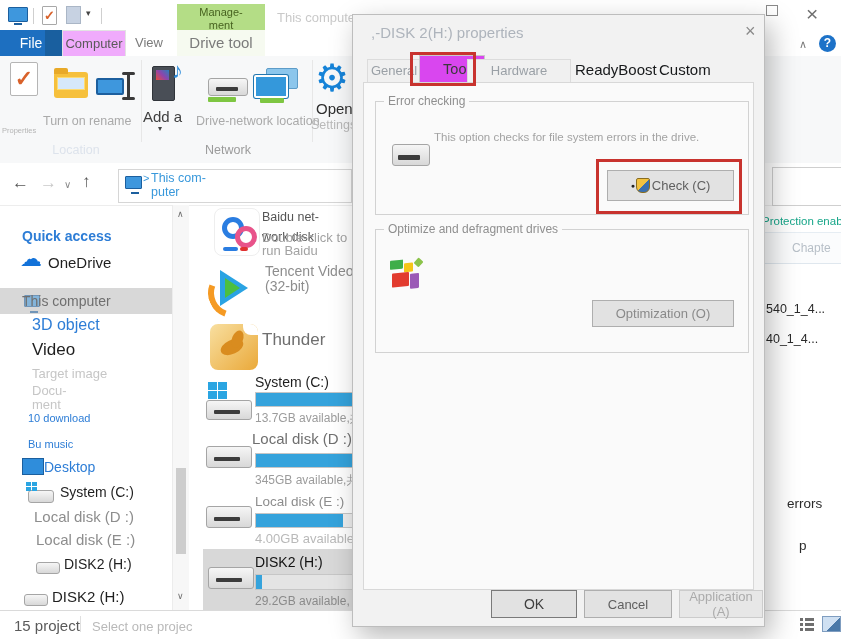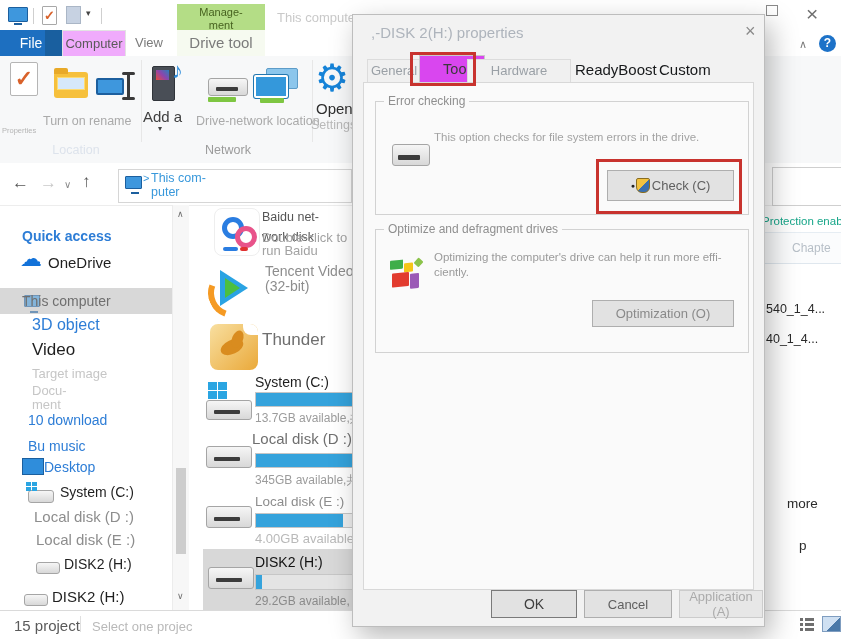--- a/index.html
+++ b/index.html
@@ -31,21 +31,21 @@
   .drive-body{background:linear-gradient(#f6f6f6,#d8d8d8);border:1px solid #a5a5a5;border-radius:3px;}
   .drive-slot{position:absolute;background:#3c3c3c;border-radius:1px;}
   .green-strip{position:absolute;background:#7ec642;border-radius:1px;}
   .mon-back{width:30px;height:19px;background:#8cc6ec;border:1px solid #5d9cc8;border-radius:2px;}
   .mon-front{width:30px;height:19px;background:#3498db;border:2px solid #fff;border-radius:2px;box-shadow:0 0 0 1px #2277b0;}
   
   .navbar{background:#fff;border-bottom:1px solid #ededed;}
   .nav-glyph{font-size:17px;color:#565656;}
   .addr-box{border:1px solid #d6d6d6;background:#fff;}
   
-  .sb{font-size:14px;color:#2d7dd6;}
+  .sb{font-size:11px;color:#2d7dd6;}
   .sb-dark{color:#1f1f1f;}
   .sb-faint{color:#c6c6c6;}
   .sb-gray{color:#8d8d8d;}
   .sel-row{background:#d8d8d8;}
   .scroll{background:#f7f7f7;border-left:1px solid #ececec;color:#6f6f6f;}
   .thumb{background:#cdcdcd;}
   
   .app-ico{border-radius:8px;}
   .bar{background:#efefef;border:1px solid #c6c6c6;}
   .bar i{display:block;height:100%;background:#35a3dc;}
@@ -272,21 +272,21 @@
     <span class="ab info nw" style="left:52px;top:44px;color:#8a8a8a;">29.2GB available, 共</span>
   </div>
 
   <div class="ab" style="left:772px;top:167px;width:69px;height:37px;background:#fff;border:1px solid #cfcfcf;"></div>
   <div class="ab teal nw" style="left:762px;top:215px;font-size:11.5px;">Protection enable</div>
   <div class="ab" style="left:764px;top:232px;width:77px;height:30px;background:#fbfcfd;border-top:1px solid #e6edf3;border-bottom:1px solid #dfe7ee;">
     <span class="ab nw" style="left:28px;top:8px;font-size:12px;color:#b7bfc7;">Chapte</span>
   </div>
   <div class="ab nw" style="left:766px;top:302px;font-size:12.5px;color:#2b2b2b;">540_1_4...</div>
   <div class="ab nw" style="left:766px;top:332px;font-size:12.5px;color:#2b2b2b;">40_1_4...</div>
-  <div class="ab nw" style="left:787px;top:496px;font-size:13.5px;color:#2b2b2b;">more</div>
+  <div class="ab nw" style="left:787px;top:496px;font-size:13.5px;color:#2b2b2b;">errors</div>
   <div class="ab nw" style="left:799px;top:538px;font-size:13.5px;color:#2b2b2b;">p</div>
 
   <div class="ab statusbar" style="left:0;top:610px;width:841px;height:29px;border-bottom:2px solid #9a9a9a;">
     <span class="ab nw" style="left:14px;top:6px;font-size:15px;color:#5a5a5a;">15 project</span>
     <span class="ab" style="left:80px;top:5px;width:1px;height:16px;background:#e0e0e0;"></span>
     <span class="ab nw" style="left:92px;top:8px;font-size:13px;color:#b9b9b9;">Select one projec</span>
     <span class="ab" style="left:800px;top:6px;width:14px;height:15px;">
       <span class="ab" style="left:0;top:1px;width:3px;height:3px;background:#6f6f6f;"></span>
         <span class="ab" style="left:5px;top:1px;width:9px;height:3px;background:#6f6f6f;"></span>
       <span class="ab" style="left:0;top:6px;width:3px;height:3px;background:#6f6f6f;"></span>
@@ -327,21 +327,20 @@
 
     <div class="ab fset" style="left:22px;top:214px;width:372px;height:122px;">
       <span class="legend">Optimize and defragment drives</span>
       <span class="ab defrag" style="left:14px;top:26px;width:36px;height:40px;transform:skewY(-6deg);">
         <span style="left:0;top:3px;width:13px;height:9px;background:#3fae49;"></span>
         <span style="left:14px;top:7px;width:9px;height:9px;background:#f5c518;"></span>
         <span style="left:25px;top:4px;width:7px;height:7px;background:#8bc34a;transform:rotate(45deg);"></span>
         <span style="left:2px;top:16px;width:17px;height:14px;background:#e23b2e;"></span>
         <span style="left:20px;top:18px;width:9px;height:15px;background:#9b59b6;"></span>
       </span>
-      <span class="ab dlg-desc" style="left:58px;top:20px;width:310px;color:#9a9a9a;">Optimizing the computer's drive can help it run more effi-ciently.</span>
       <button class="btn ab" style="left:216px;top:70px;width:142px;height:27px;color:#8a8a8a;">
         <span>Optimization (O)</span>
       </button>
     </div>
 
     <button class="btn ab" style="left:138px;top:575px;width:86px;height:28px;border-color:#7a7a7a;color:#3f3f3f;font-size:14px;">
         <span>OK</span>
       </button>
     <button class="btn ab" style="left:231px;top:575px;width:88px;height:28px;">
         <span>Cancel</span>

